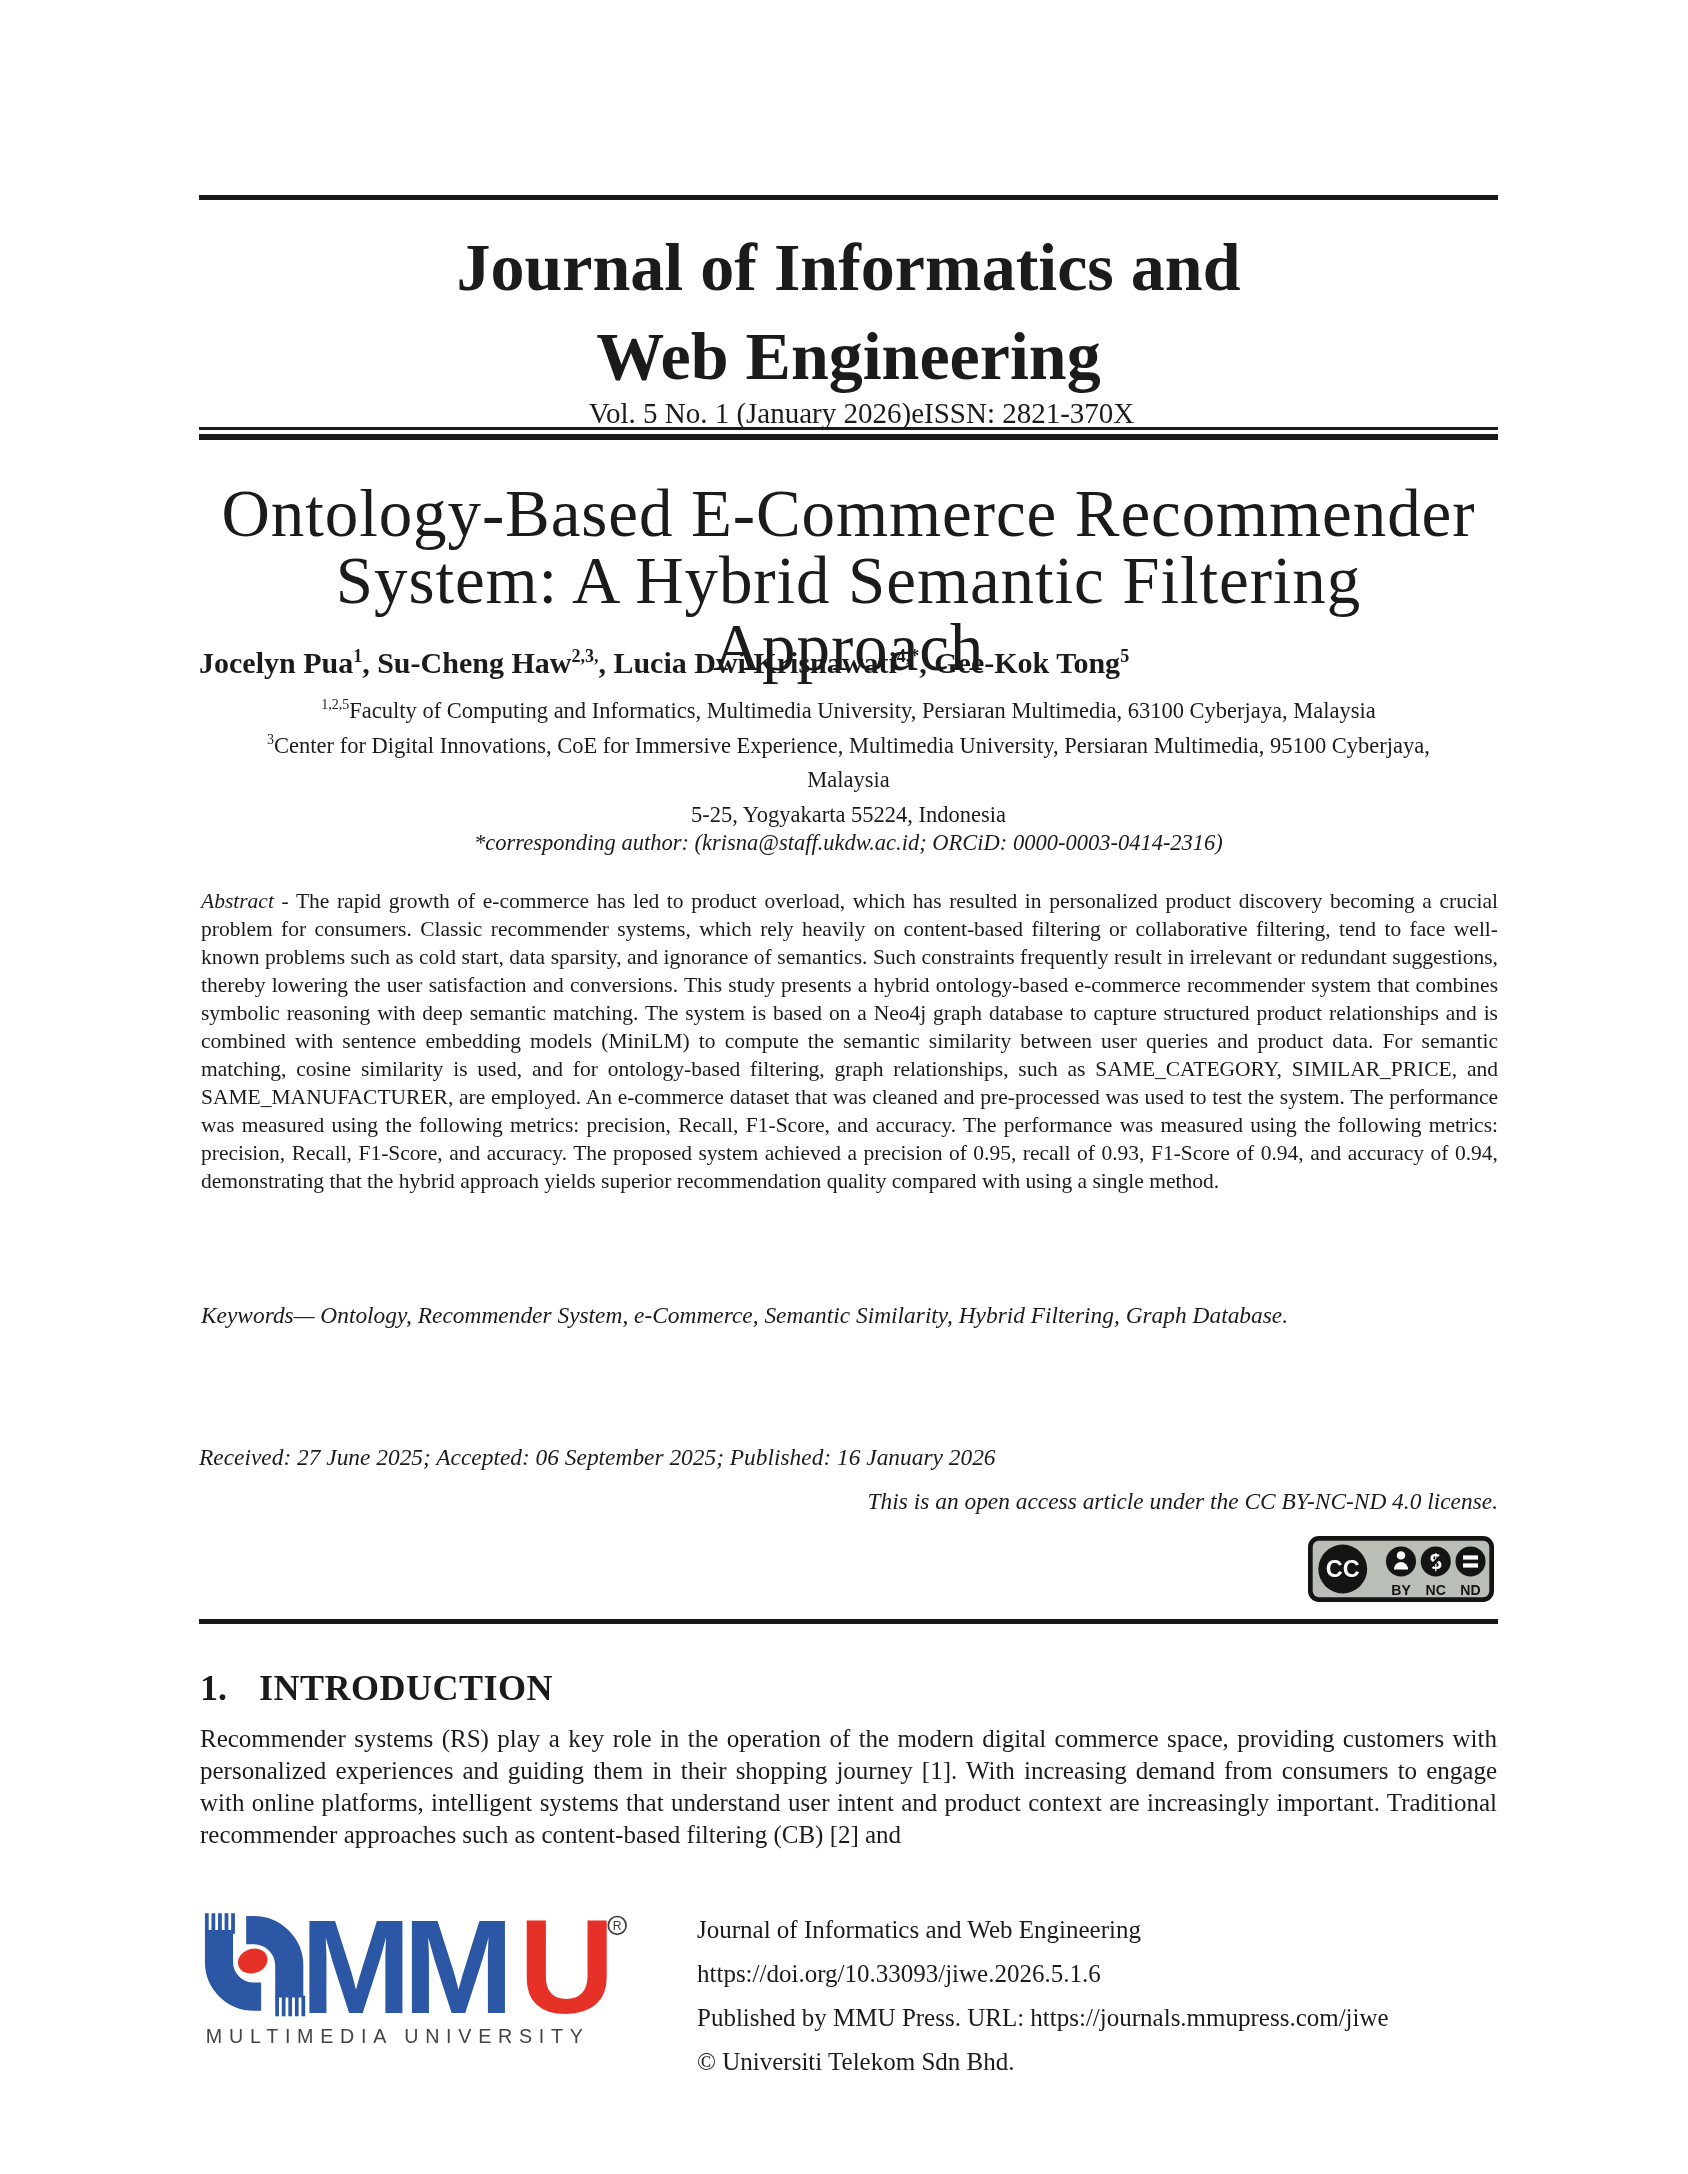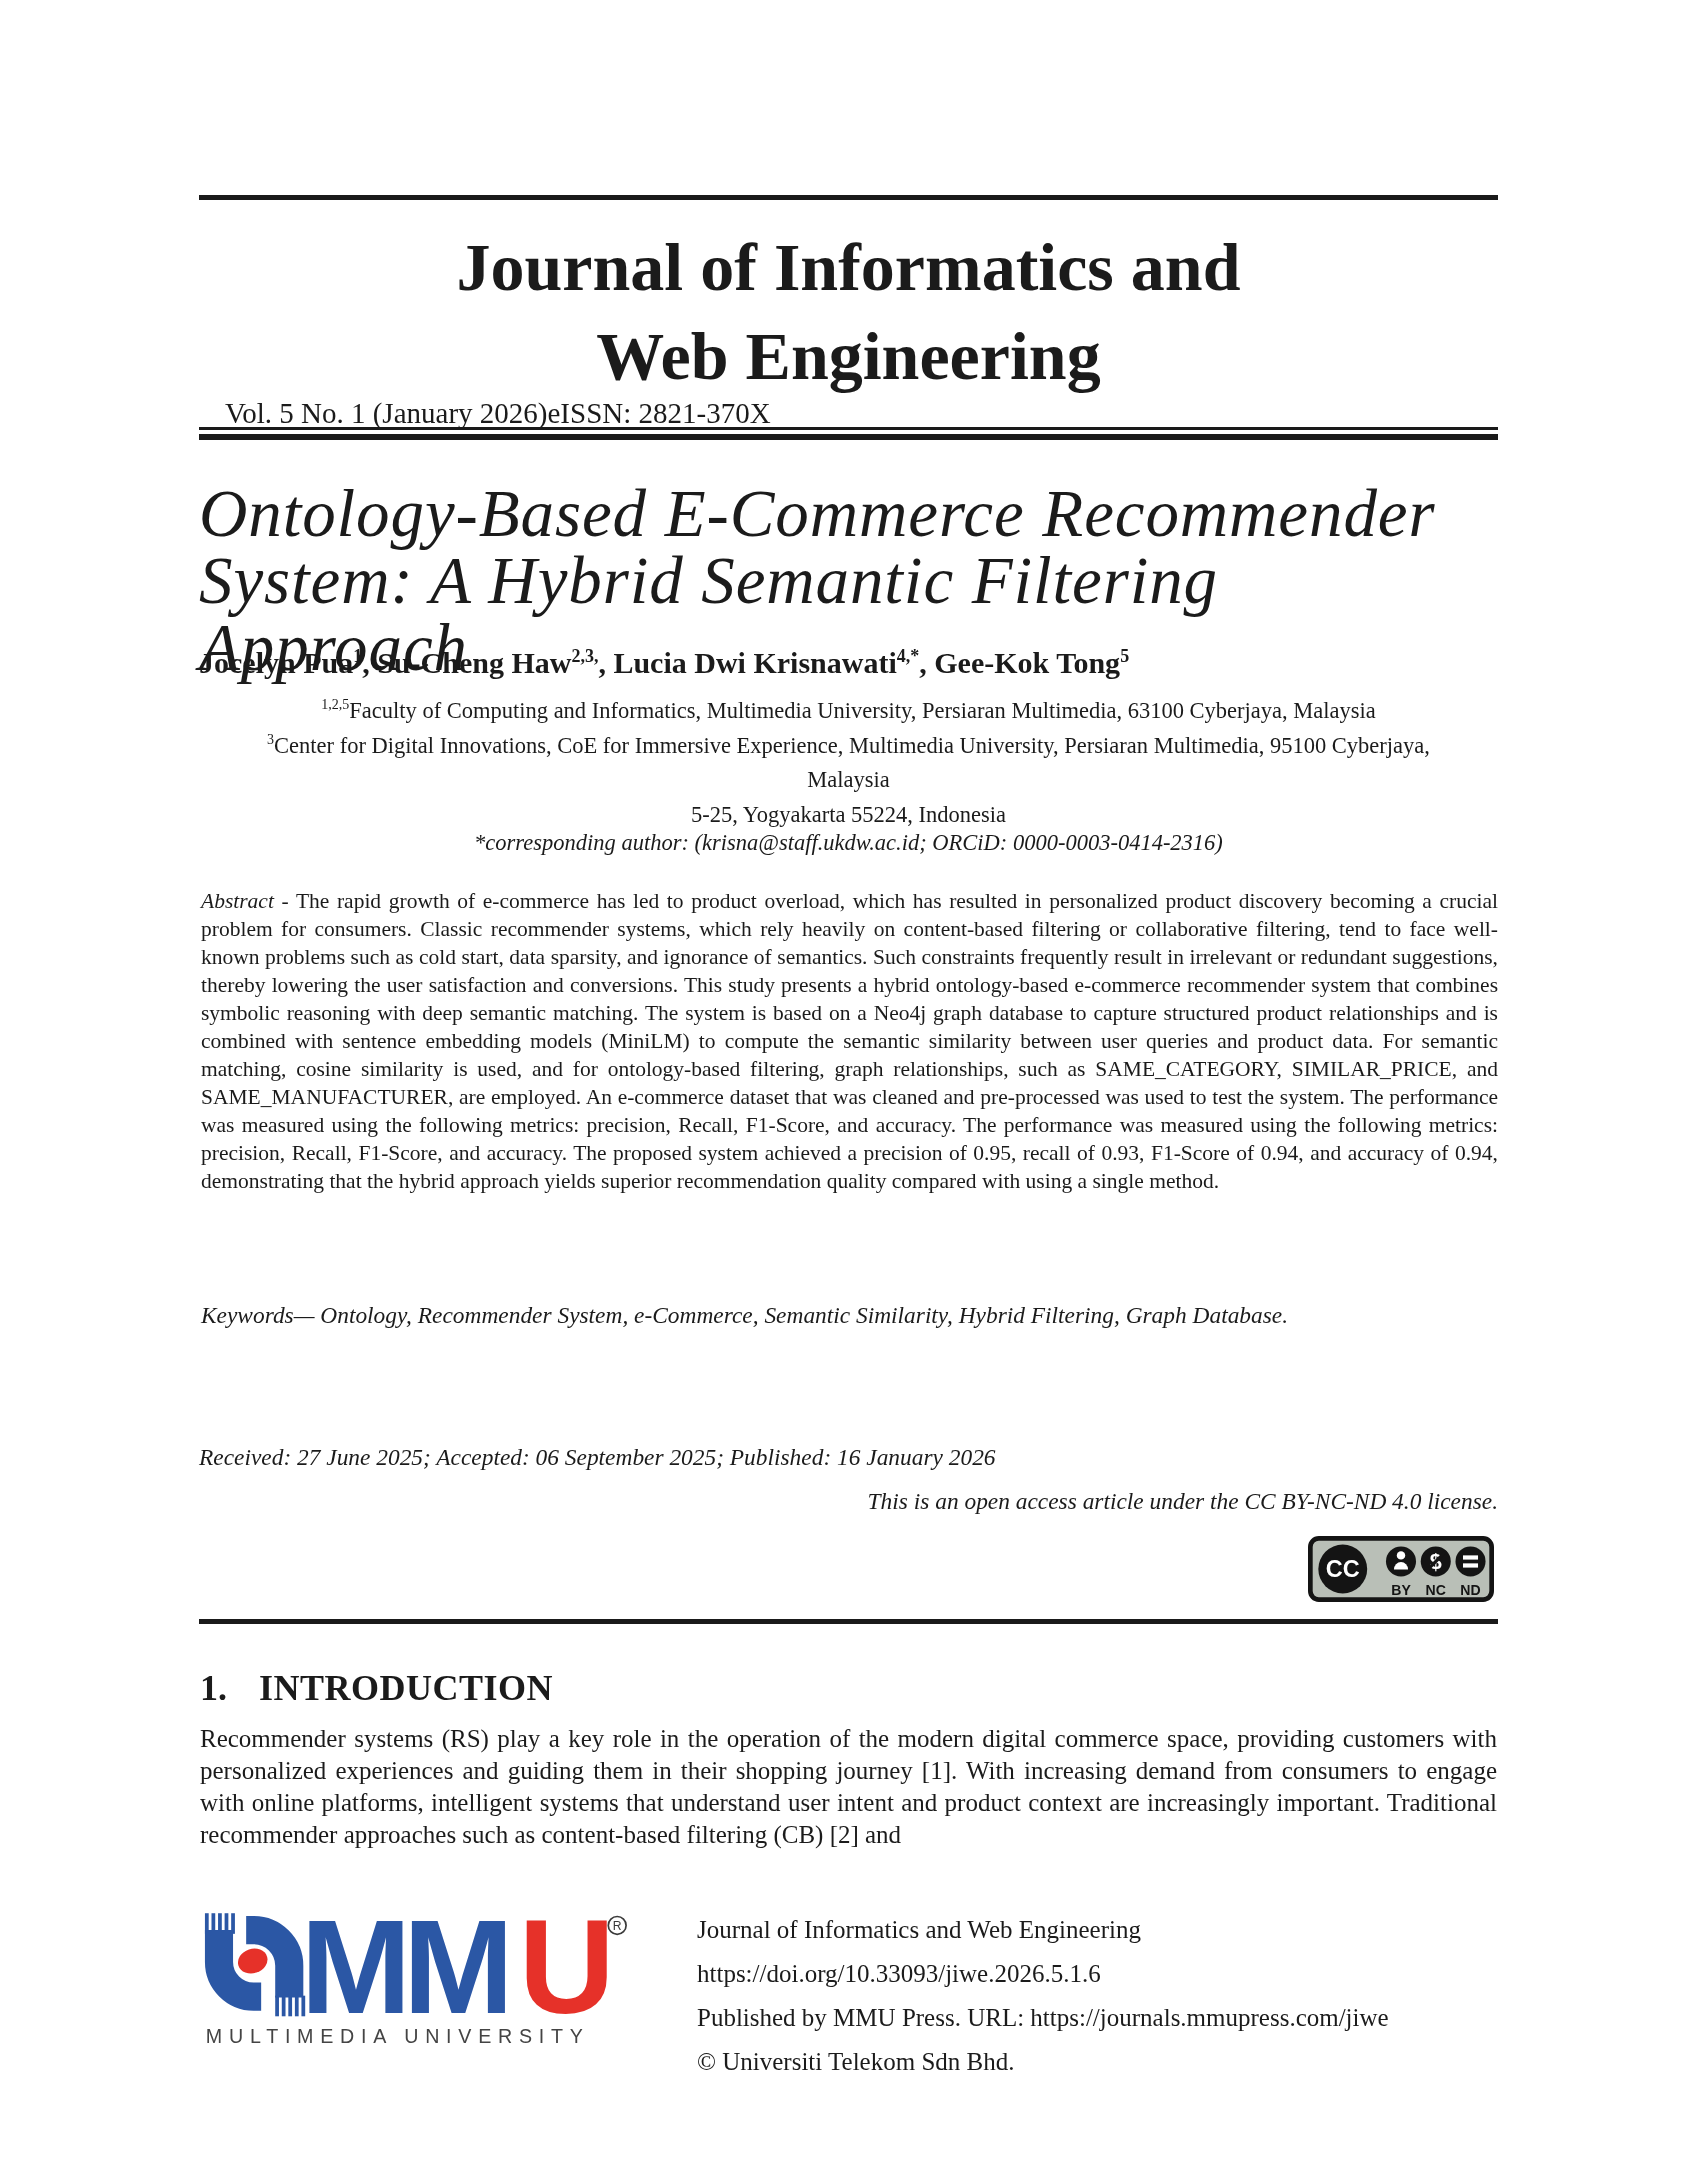--- a/index.html
+++ b/index.html
@@ -13,25 +13,25 @@
   .rule { position:absolute; background:#1a1a1a; }
   #top-rule      { left:199px; top:195px;  width:1299px; height:4.7px; }
   #hdr-underline { left:199px; top:427px;  width:1299px; height:2.8px; }
   #hdr-rule      { left:199px; top:434px;  width:1299px; height:5.6px; }
   #mid-rule      { left:199px; top:1619px; width:1299px; height:4.7px; }
 
   #journal-title { position:absolute; left:199px; top:223px; width:1299px;
     text-align:center; font-weight:bold; font-size:68px; line-height:89px; }
 
   #vol-row { position:absolute; left:199px; top:397px; width:1299px;
-    display:flex; justify-content:flex-start; font-size:29px; }
+    display:flex; justify-content:center; font-size:29px; }
   #vol-row .vol { margin-left:26px; }
 
   #paper-title { position:absolute; left:199px; top:480px; width:1299px;
-    font-size:67px; line-height:67px; letter-spacing:0.9px;font-style:italic; }
+    text-align:center; font-size:67px; line-height:67px; letter-spacing:0.9px; }
 
   #authors { position:absolute; left:199px; top:646px; width:1299px;
     font-weight:bold; font-size:30px; }
   #authors sup { font-size:18px; }
 
   #affiliations { position:absolute; left:199px; top:690px; width:1299px;
     text-align:center; font-size:22.5px; line-height:29px; }
   #affiliations sup { font-size:14px; }
   .corr { font-style:italic; }
 

